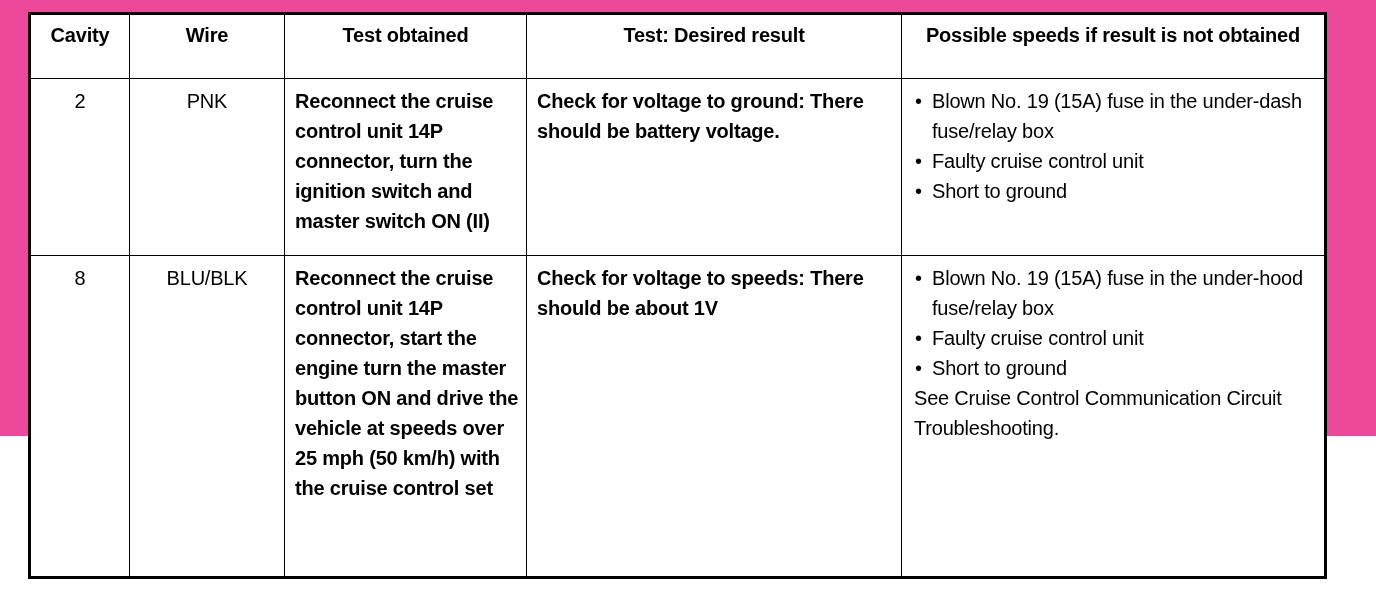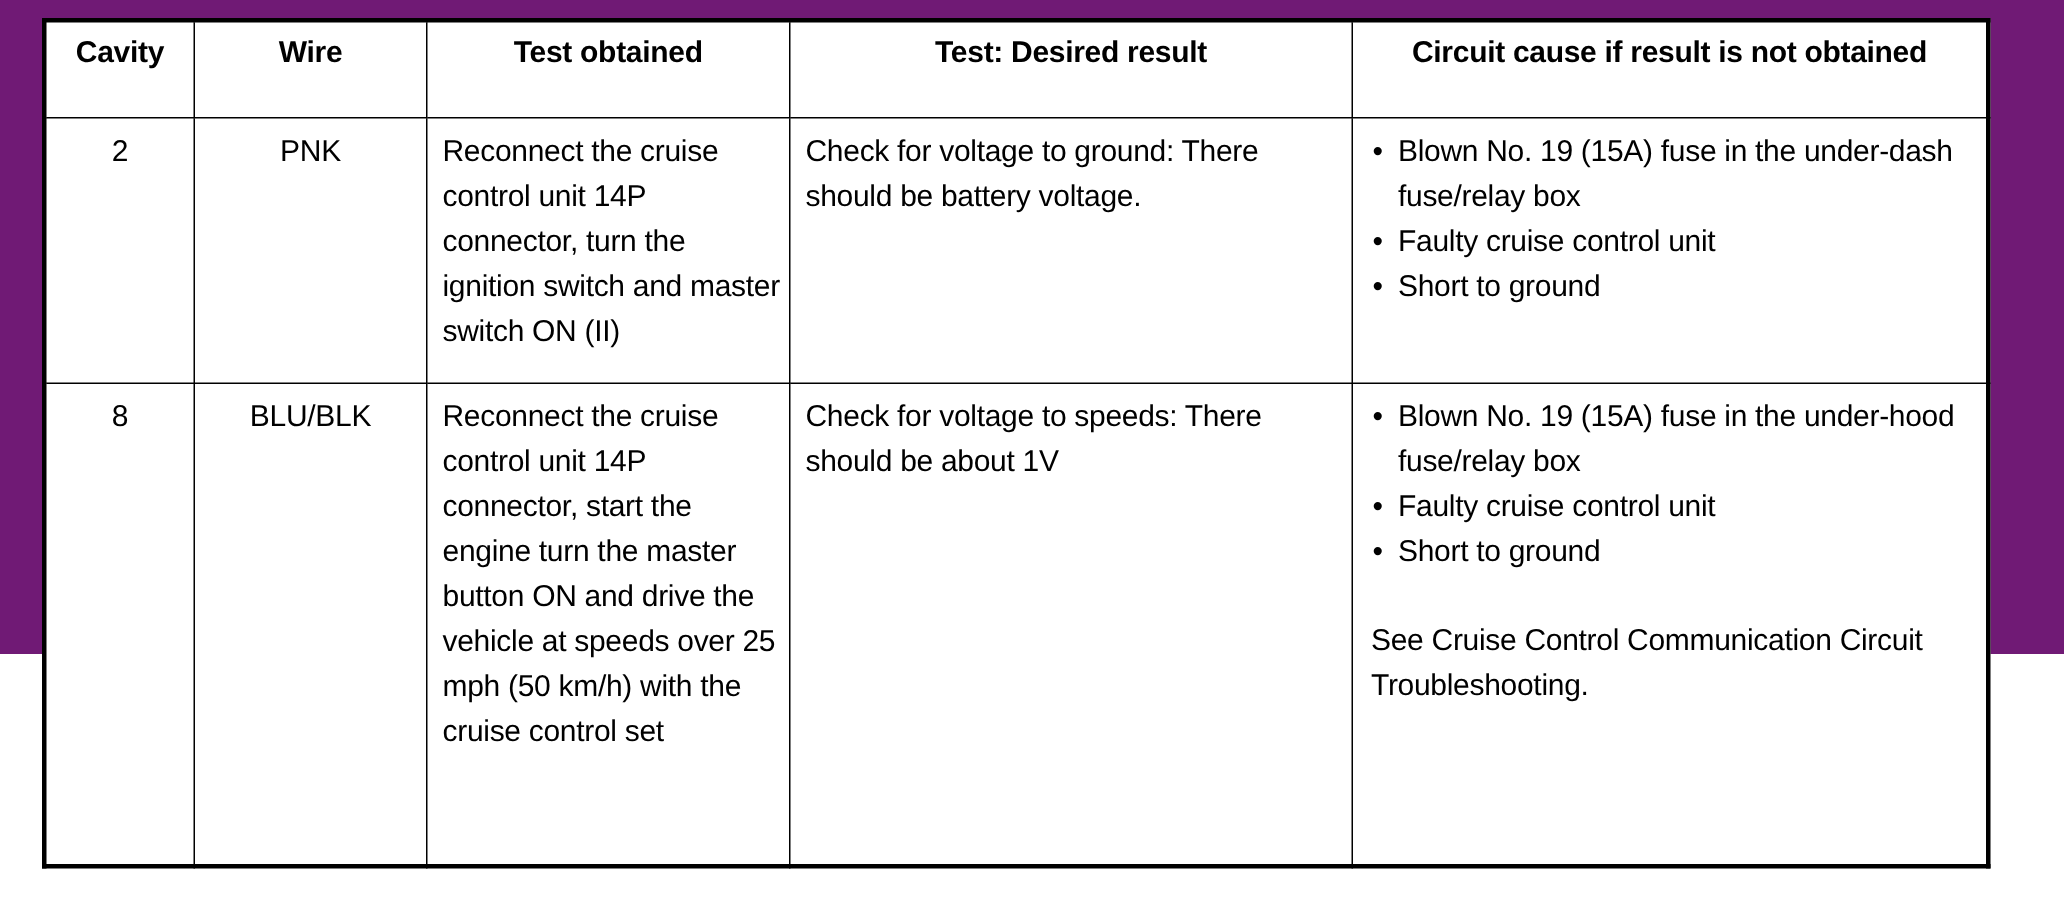--- a/index.html
+++ b/index.html
@@ -13,21 +13,21 @@
     height: 616px;
     font-family: "Liberation Sans", sans-serif;
     color: #000000;
     overflow: hidden;
   }
 
   #page {
     position: relative;
     width: 1376px;
     height: 436px;
-    background: #701a75;
+    background: #ec4899;
   }
 
   table.troubleshoot {
     position: absolute;
     left: 28px;
     top: 12px;
     width: 1296px;
     border-collapse: collapse;
     table-layout: fixed;
     background: #ffffff;
@@ -85,20 +85,21 @@
   td.cell-wire .ctxt {
     display: block;
     padding-top: 7px;
   }
 
   td.cell-cond .ctxt,
   td.cell-result .ctxt {
     display: block;
     padding: 7px 6px 10px 10px;
     white-space: pre-line;
+    font-weight: bold;
   }
 
   td.cell-cause {
     padding-bottom: 10px;
   }
   td.cell-cause ul.causes {
     list-style: none;
     margin: 0;
     padding: 7px 6px 0 12px;
   }
@@ -113,21 +114,20 @@
     left: 1px;
     top: 0;
     font-size: 20px;
     line-height: 30px;
   }
   td.cell-cause .note {
     display: block;
     padding: 0 6px 0 12px;
     line-height: 30px;
     white-space: pre-line;
-    margin-top: 29px;
   }
 
   
   tr.row-1 td { height: 176px; }
   tr.row-2 td { height: 320px; }
 
   
   #page {
     -webkit-font-smoothing: none;
   }
@@ -154,21 +154,21 @@
         <th>
           <span class="htxt">Wire</span>
         </th>
         <th>
           <span class="htxt">Test obtained</span>
         </th>
         <th>
           <span class="htxt">Test: Desired result</span>
         </th>
         <th>
-          <span class="htxt">Circuit cause if result is not obtained</span>
+          <span class="htxt">Possible speeds if result is not obtained</span>
         </th>
       </tr>
     </thead>
 
     <tbody>
 
       <tr class="row-1">
         <td class="cell-cavity">
           <span class="ctxt">2</span>
         </td>

